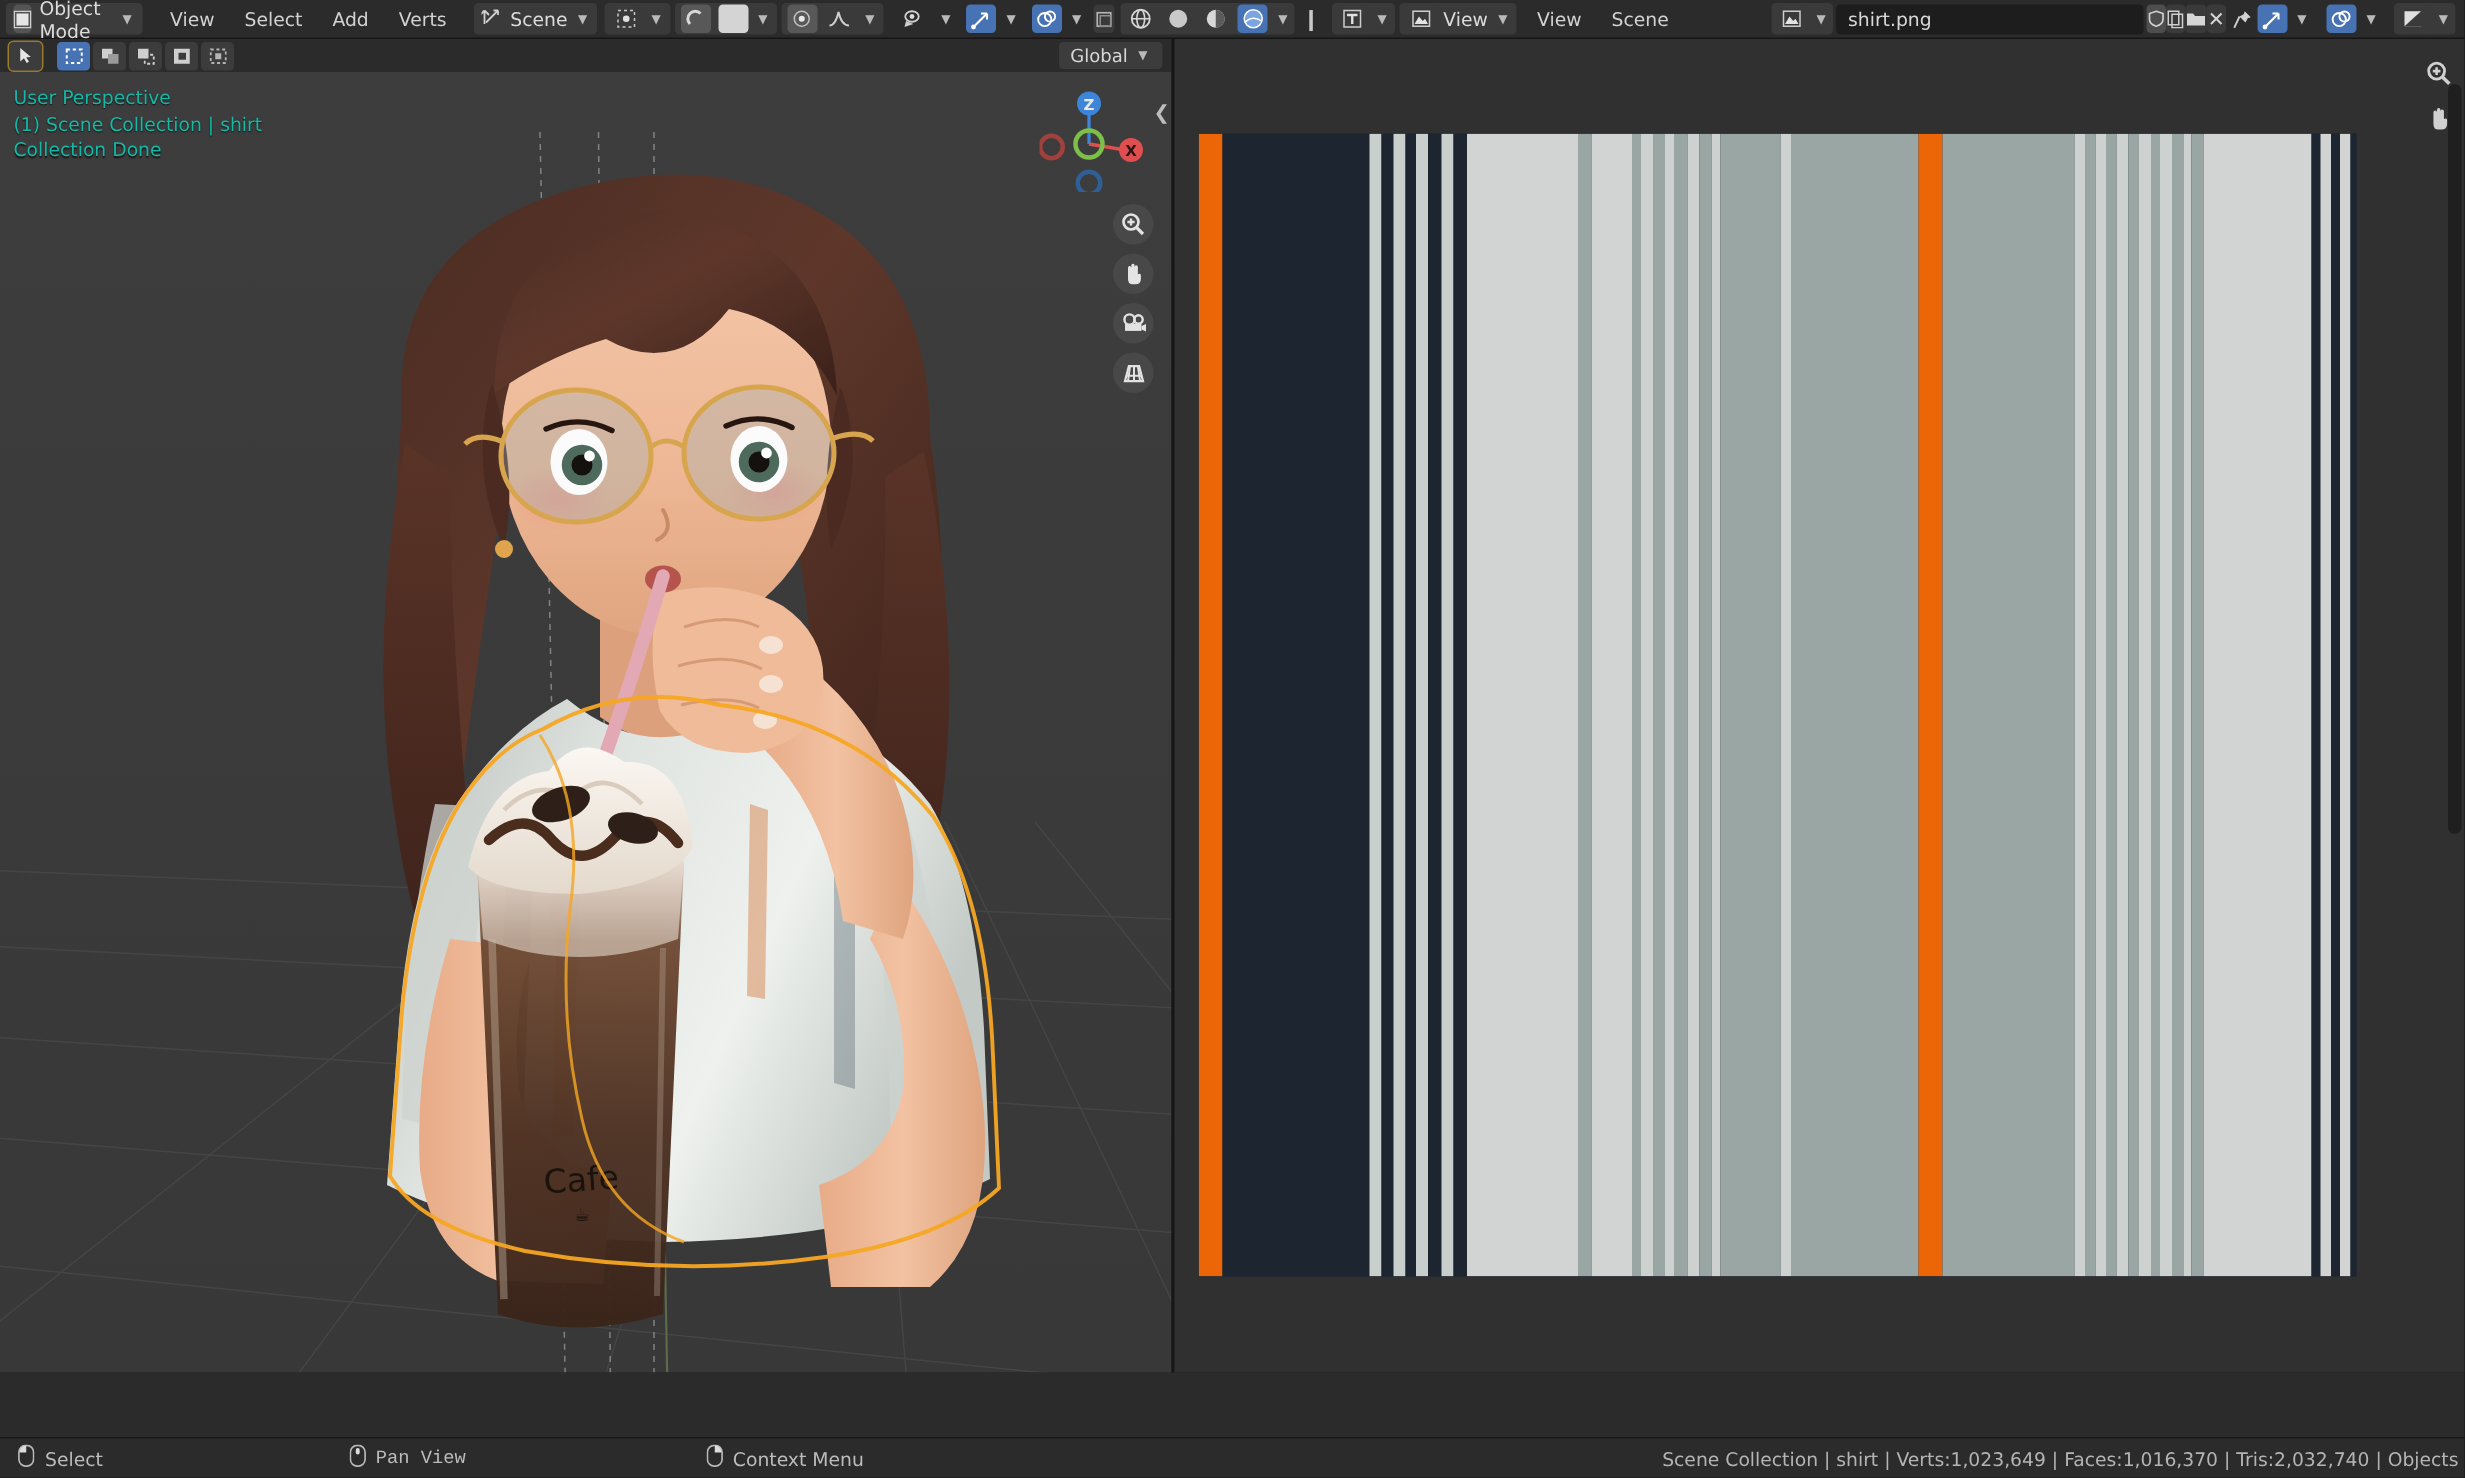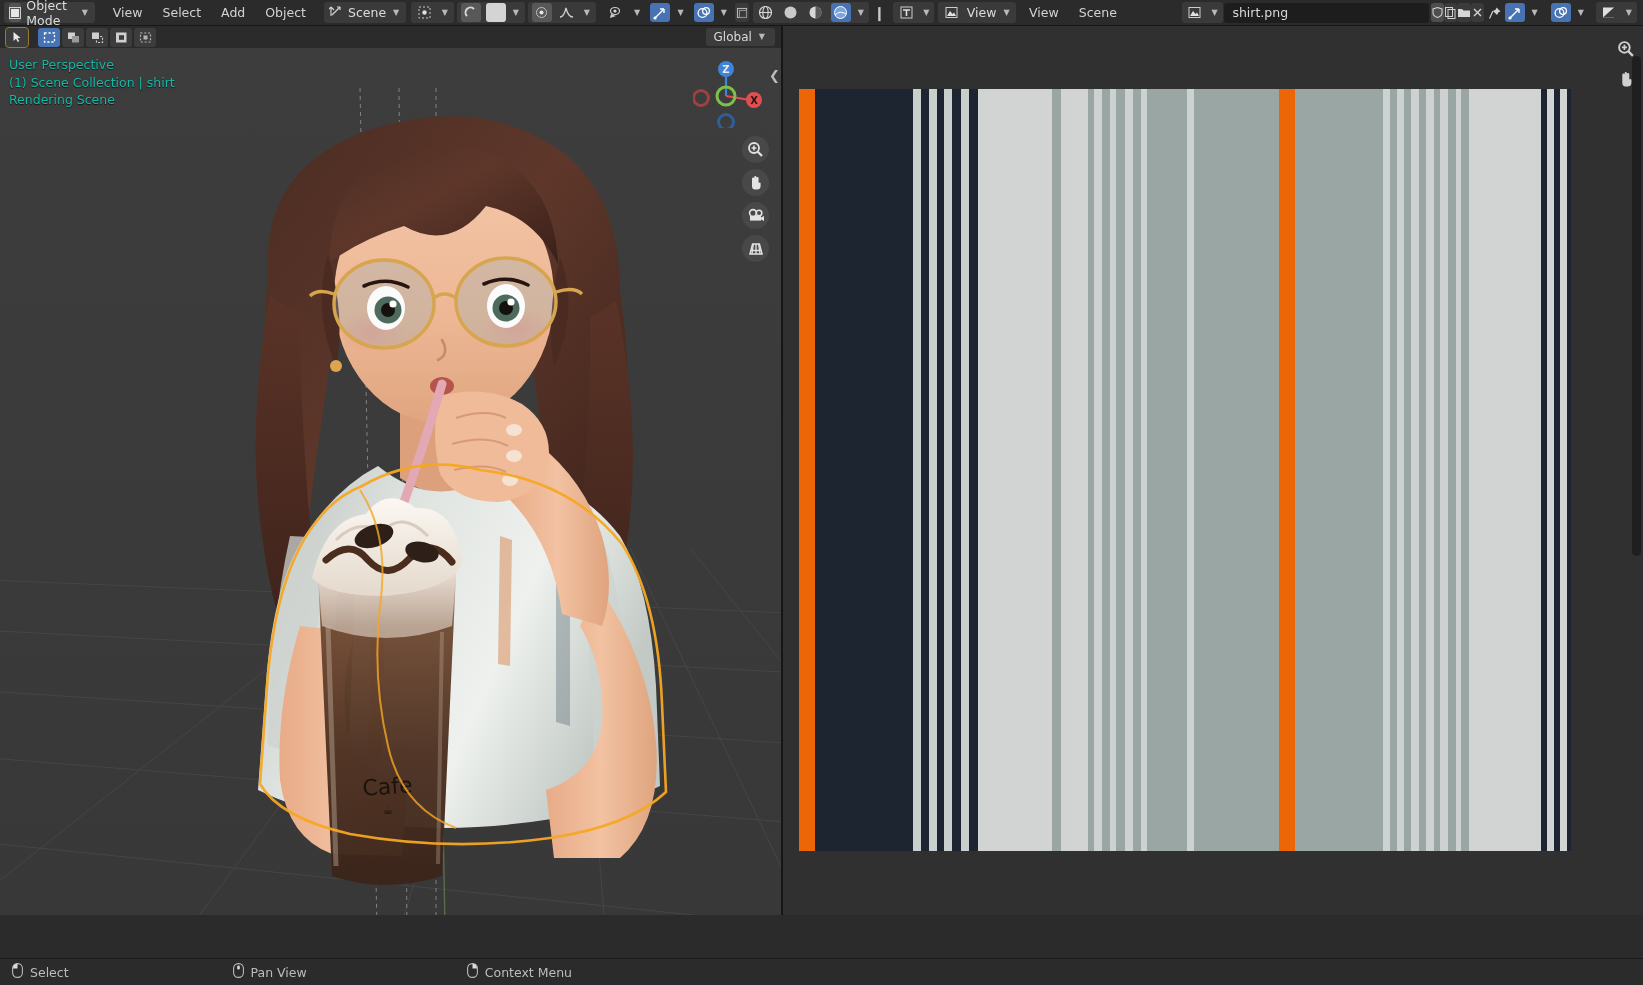--- a/index.html
+++ b/index.html
@@ -141,21 +141,21 @@
         <span style="color:#dcdcdc;font-size:12.5px;">Object Mode</span>
         <span class="chev">▼</span>
       </div>
     </div>
 
     <div class="sep-gap"></div>
 
     <div class="tb-menu">View</div>
     <div class="tb-menu">Select</div>
     <div class="tb-menu">Add</div>
-    <div class="tb-menu">Object</div>
+    <div class="tb-menu">Verts</div>
 
     <div class="sep-gap"></div>
 
     <div class="tb-group">
       <div class="sunk" style="background:#3a3a3a;">
         <span>
           <svg width="14" height="14" viewBox="0 0 14 14">
               <path d="M2 12 L2 3 M2 3 L5 6 M2 3 L-1 6" stroke="#d0d0d0" fill="none" stroke-width="1.2"></path>
               <path d="M3 11 L11 3" stroke="#d0d0d0" stroke-width="1.2"></path>
               <path d="M11 3 L8 3 M11 3 L11 6" stroke="#d0d0d0" stroke-width="1.2" fill="none"></path>
@@ -622,21 +622,21 @@
       </div>
       <div class="options-btn">
         <span>Global</span>
         <span class="chev">▼</span>
       </div>
     </div>
 
     <div class="vp-overlay">
       <div>User Perspective</div>
       <div>(1) Scene Collection | shirt</div>
-      <div>Rendering Scene</div>
+      <div>Collection Done</div>
     </div>
 
     <div class="gizmo">
       <svg width="70" height="70" viewBox="0 0 70 70">
         <line x1="33" y1="38" x2="33" y2="12" stroke="#3d85d8" stroke-width="2.2"></line>
         <line x1="33" y1="38" x2="57" y2="42" stroke="#e04f4f" stroke-width="2.2"></line>
         <circle cx="33" cy="38" r="9" fill="none" stroke="#7cc04a" stroke-width="3"></circle>
         <circle cx="33" cy="11" r="8" fill="#3d85d8"></circle>
         <text x="33" y="15" font-size="10" font-family="'DejaVu Sans',sans-serif" font-weight="bold" fill="#e8e8e8" text-anchor="middle">Z</text>
         <circle cx="61" cy="42" r="8" fill="#e04f4f"></circle>
@@ -761,33 +761,34 @@
   <div class="statusbar">
     <div class="sb-item" style="margin-left:12px;">
       <span>
         <svg width="11" height="15" viewBox="0 0 11 15">
             <rect x="0.6" y="0.6" width="9.8" height="13.8" rx="4.6" fill="none" stroke="#b9b9b9" stroke-width="1.1"></rect>
             <path d="M1 5.4 a4.6 4.6 0 0 1 4.5 -4.8 V5.4 Z" fill="#dcdcdc"></path>
           </svg>
       </span>
       <span>Select</span>
     </div>
-    <div class="sb-item" style="margin-left:164px;">
+    <div class="sb-item" style="margin-left:164px;font-family:Liberation Mono, monospace;">
       <span>
         <svg width="11" height="15" viewBox="0 0 11 15">
             <rect x="0.6" y="0.6" width="9.8" height="13.8" rx="4.6" fill="none" stroke="#b9b9b9" stroke-width="1.1"></rect>
             <rect x="4.2" y="2.4" width="2.6" height="4.2" rx="1.3" fill="#dcdcdc"></rect>
           </svg>
       </span>
       <span>Pan View</span>
     </div>
     <div class="sb-item" style="margin-left:160px;">
       <span>
         <svg width="11" height="15" viewBox="0 0 11 15">
             <rect x="0.6" y="0.6" width="9.8" height="13.8" rx="4.6" fill="none" stroke="#b9b9b9" stroke-width="1.1"></rect>
             <path d="M10 5.4 a4.6 4.6 0 0 0 -4.5 -4.8 V5.4 Z" fill="#dcdcdc"></path>
           </svg>
       </span>
       <span>Context Menu</span>
     </div>
+    <div class="sb-stats">Scene Collection | shirt | Verts:1,023,649 | Faces:1,016,370 | Tris:2,032,740 | Objects</div>
   </div>
 
 </div>
 
 </body></html>

